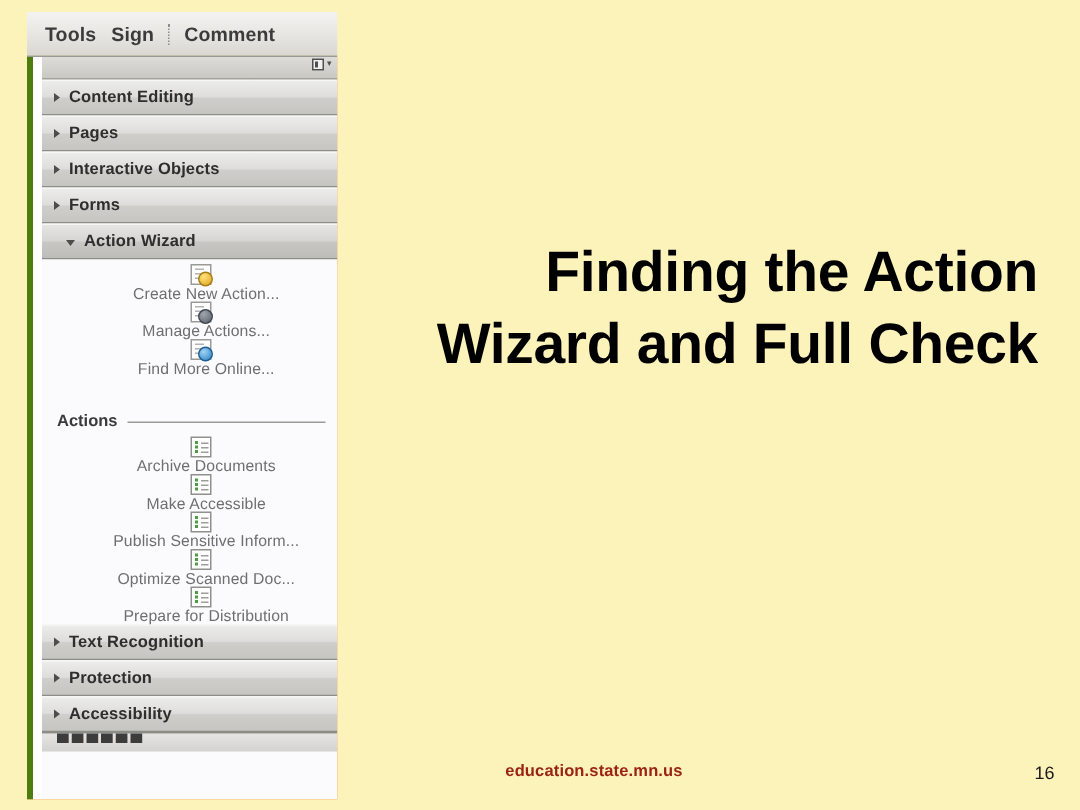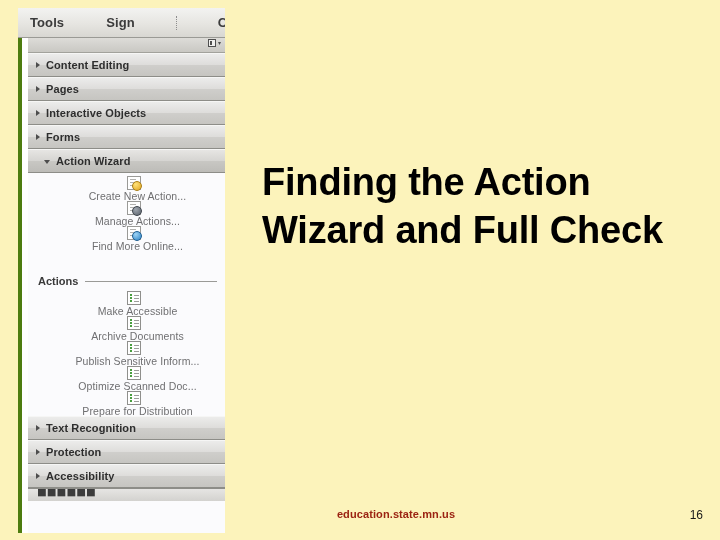--- a/index.html
+++ b/index.html
@@ -41,21 +41,20 @@
     height: 30px;
     background: linear-gradient(to bottom, #f3f3f1 0%, #e6e5e1 55%, #d8d7d2 100%);
     border-bottom: 1px solid #9a9a95;
     box-sizing: border-box;
   }
   .menubar-inner {
     display: flex;
     align-items: center;
     height: 100%;
     padding-left: 7px;
-    gap: 32px;
   }
   .menu-item {
     font-size: 13px;
     font-weight: bold;
     color: #3b3b3b;
     letter-spacing: 0.1px;
     padding: 0 5px;
     white-space: nowrap;
   }
   .menu-sep {
@@ -282,21 +281,21 @@
     letter-spacing: 2px;
     white-space: nowrap;
   }
 
   
   #slide-title {
     position: absolute;
     left: 262px;
     top: 158px;
     width: 430px;
-    text-align: left;
+    text-align: right;
     font-size: 38px;
     font-weight: bold;
     line-height: 1.27;
     color: #000000;
     letter-spacing: -0.2px;
   }
 
   #footer-url {
     position: absolute;
     left: 240px;
@@ -395,32 +394,32 @@
 
           <div class="cmd-row">
             <span class="ico ico-act">
               <i></i>
                 <i></i>
                 <i></i>
                 <b></b>
                 <b></b>
                 <b></b>
             </span>
-            <span class="cmd-label">Make Accessible</span>
+            <span class="cmd-label">Archive Documents</span>
           </div>
           <div class="cmd-row">
             <span class="ico ico-act">
               <i></i>
                 <i></i>
                 <i></i>
                 <b></b>
                 <b></b>
                 <b></b>
             </span>
-            <span class="cmd-label">Archive Documents</span>
+            <span class="cmd-label">Make Accessible</span>
           </div>
           <div class="cmd-row">
             <span class="ico ico-act">
               <i></i>
                 <i></i>
                 <i></i>
                 <b></b>
                 <b></b>
                 <b></b>
             </span>

